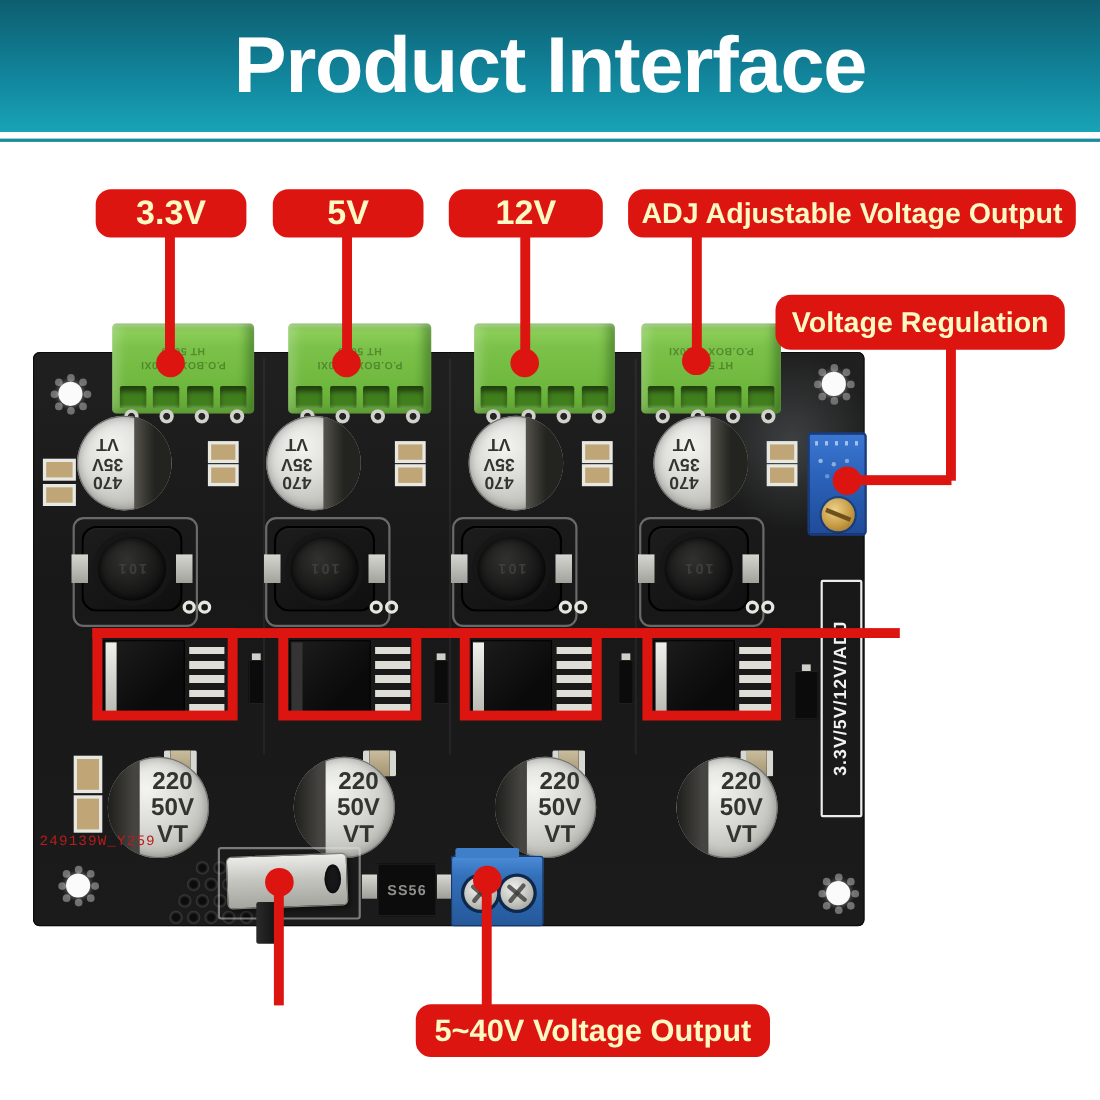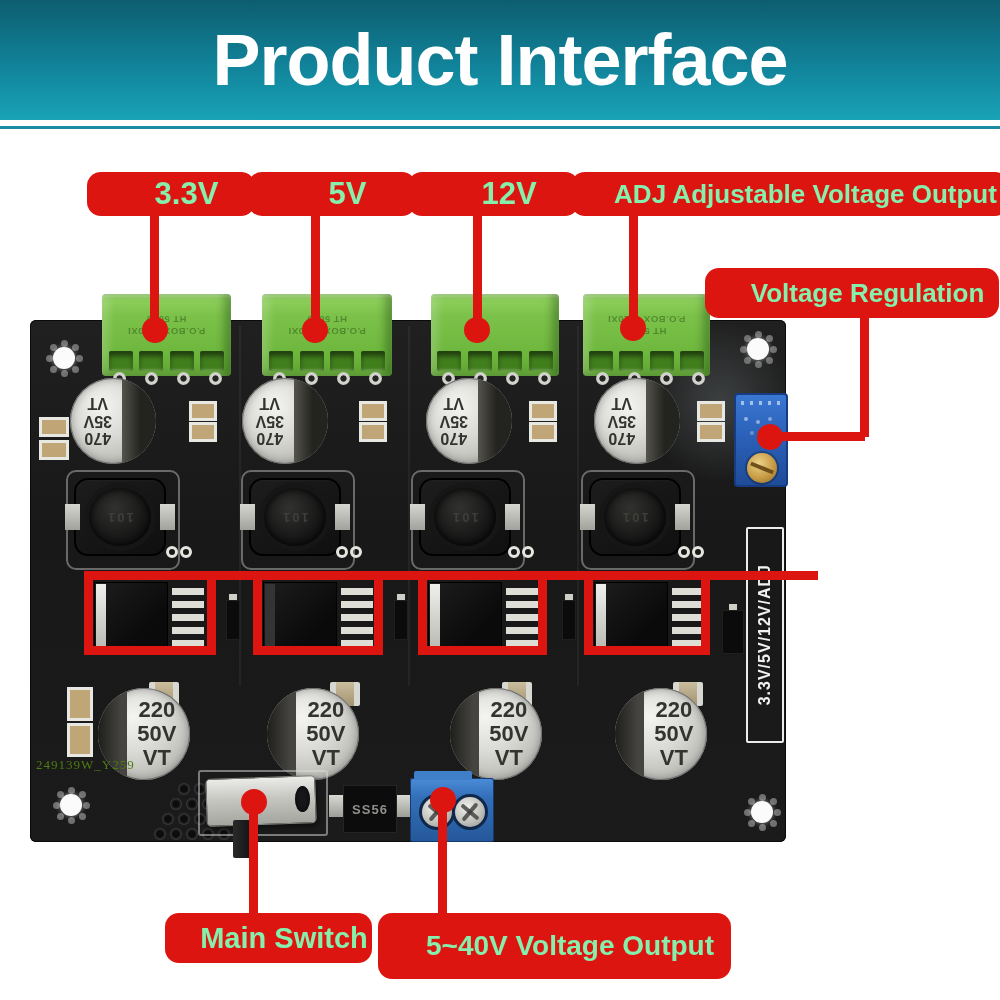--- a/index.html
+++ b/index.html
@@ -93,22 +93,22 @@
        background:repeating-linear-gradient(180deg,#deddd6 0 7px,rgba(0,0,0,0) 7px 13px);}
   .ic .ictab{position:absolute;left:2px;top:2px;bottom:2px;width:10px;}
   .ictab.bright{background:linear-gradient(180deg,#efefec,#b9b9b2);}
   .ictab.dim{background:#343434;}
   .sot{background:#0b0b0b;box-shadow:inset 0 0 0 1px #1f1f1f;}
   .sot::before{content:"";position:absolute;left:50%;top:-6px;width:8px;height:6px;margin-left:-4px;
        background:#cfcfc8;}
   .smdcap{width:30px;height:24px;box-sizing:border-box;border-radius:2px;
        background:linear-gradient(180deg,#cabd9e,#a3946f);
        border-left:6px solid #d8d8d2;border-right:6px solid #d8d8d2;}
-  .bid{left:36px;top:757px;color:#4d7c0f;font-size:13px;letter-spacing:1px;
-       font-family:Liberation Serif, serif;}
+  .bid{left:36px;top:757px;color:#b91c1c;font-size:13px;letter-spacing:1px;
+       font-family:Liberation Mono, monospace;}
   .vrow{display:flex;gap:4px;}
   .vrow i{width:12px;height:12px;border-radius:50%;
        background:radial-gradient(circle,#0c0c0c 35%,#4a4a4a 80%);}
   .swsilk{left:198px;top:770px;width:126px;height:62px;border:2px solid rgba(220,220,220,.5);border-radius:3px;}
   .sw{left:206px;top:777px;width:108px;height:46px;border-radius:5px;transform:rotate(-2deg);
        background:linear-gradient(180deg,#ebebe8 0%,#c6c6c1 45%,#a5a5a0 100%);
        border:1px solid #82827d;box-shadow:2px 3px 5px rgba(0,0,0,.45);}
   .swnub{left:295px;top:786px;width:15px;height:26px;border-radius:50%;background:#17171a;
        box-shadow:inset 0 0 4px #000;}
   .lever{left:233px;top:820px;width:20px;height:38px;border-radius:2px;
@@ -125,22 +125,22 @@
   .well{width:36px;height:36px;border-radius:50%;background:#0f2748;}
   .screw{width:30px;height:30px;border-radius:50%;
        background:radial-gradient(circle at 40% 35%,#efefec,#c2c2bd 55%,#8e8e8c 100%);}
   .screw::before,.screw::after{content:"";position:absolute;left:4px;top:13px;width:22px;height:4px;
        background:rgba(60,60,60,.8);border-radius:2px;}
   .screw::before{transform:rotate(40deg);}.screw::after{transform:rotate(-50deg);}
   
   .rl{background:#dd1511;z-index:40;}
   .rdot{width:26px;height:26px;border-radius:50%;background:#dd1511;z-index:40;}
   .rbox{top:571px;height:84px;box-sizing:border-box;border:9px solid #dd1511;z-index:40;}
-  .lbl{background:#dd1511;color:#86efac;display:flex;align-items:center;justify-content:center;
-       border-radius:14px;font-weight:700;white-space:nowrap;z-index:50;padding-left:31px;}
+  .lbl{background:#dd1511;color:#fef9c3;display:flex;align-items:center;justify-content:center;
+       border-radius:14px;font-weight:700;white-space:nowrap;z-index:50;}
 </style>
 </head>
 <body>
 
 <div id="stage">
 
   <header class="a banner">
     <h1>Product Interface</h1>
   </header>
   <div class="a banner-rule"></div>
@@ -456,16 +456,15 @@
   <div class="a rl" style="left:249px;top:800px;width:9px;height:114px"></div>
   <div class="a rl" style="left:438px;top:799px;width:9px;height:115px"></div>
   <div class="a rdot" style="left:241px;top:789px"></div>
   <div class="a rdot" style="left:430px;top:787px"></div>
 
   <div class="a lbl" style="left:87px;top:172px;width:137px;height:44px;font-size:31px">3.3V</div>
   <div class="a lbl" style="left:248px;top:172px;width:137px;height:44px;font-size:31px">5V</div>
   <div class="a lbl" style="left:408px;top:172px;width:140px;height:44px;font-size:31px">12V</div>
   <div class="a lbl" style="left:705px;top:268px;width:263px;height:50px;font-size:26px">Voltage Regulation</div>
   <div class="a lbl" style="left:571px;top:172px;width:407px;height:44px;font-size:26px">ADJ Adjustable Voltage Output</div>
-  <div class="a lbl" style="left:165px;top:913px;width:176px;height:50px;font-size:29px">Main Switch</div>
-  <div class="a lbl" style="left:378px;top:913px;width:322px;height:66px;font-size:28px">5~40V Voltage Output</div>
+  <div class="a lbl" style="left:378px;top:913px;width:322px;height:48px;font-size:28px">5~40V Voltage Output</div>
 
 </div>
 
 </body></html>

